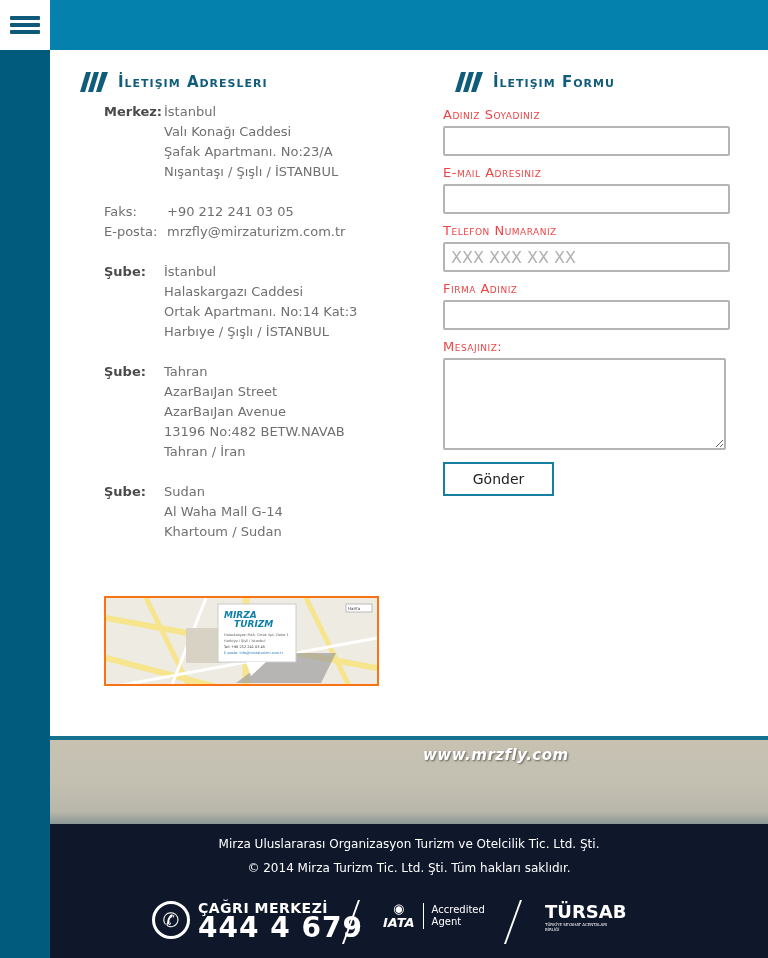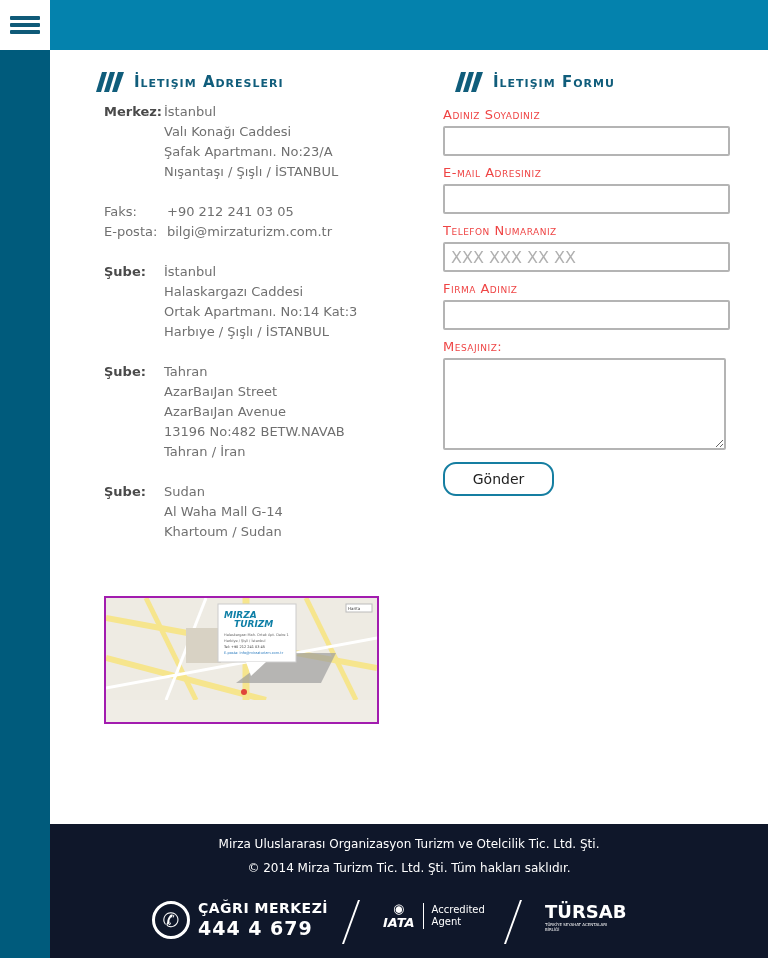--- a/index.html
+++ b/index.html
@@ -19,41 +19,41 @@
   .logo-icon { width: 30px; height: 24px; display: inline-block; }
 
   .addr { position: absolute; left: 54px; top: 52px; width: 300px; color: #707070; font-size: 13px; }
   .addr-block { display: flex; line-height: 20px; margin-bottom: 20px; }
   .addr-label { width: 60px; color: #555; }
   .addr-label.bold { font-weight: bold; color: #4a4a4a; }
   .addr-lines div { white-space: nowrap; }
   .contact-row { display: flex; line-height: 20px; }
   .contact-row .k { width: 63px; }
 
-  .map { position: absolute; left: 54px; top: 546px; width: 275px; height: 128px; border: 2px solid #a21caf; background: #f0ede6; overflow: hidden; }
+  .map { position: absolute; left: 54px; top: 546px; width: 275px; height: 90px; border: 2px solid #f97316; background: #f0ede6; overflow: hidden; }
   .map svg { display: block; }
 
   .form { position: absolute; left: 393px; top: 56px; width: 290px; }
   .f-label { display: block; font-variant: small-caps; color: #ef4444; font-size: 13px; letter-spacing: 0.5px; height: 18px; line-height: 18px; margin-top: 0; }
   .f-input { display: block; width: 287px; height: 30px; border: 2px solid #b4b4b4; border-radius: 2px; background: #fff; margin-top: 2px; margin-bottom: 8px; padding: 0 6px; font-size: 16px; font-family: "DejaVu Sans", sans-serif; color: #333; }
   .f-input::placeholder { color: #b0b0b0; }
   .f-textarea { display: block; width: 283px; height: 92px; border: 2px solid #b4b4b4; border-radius: 2px; margin-top: 2px; resize: both; font-family: "DejaVu Sans", sans-serif; }
-  .send-btn { display: block; margin-top: 12px; width: 111px; height: 34px; border: 2px solid #157ea1; border-radius: 13px; background: #fff; color: #222; font-size: 14px; font-family: "DejaVu Sans", sans-serif; cursor: pointer; }
+  .send-btn { display: block; margin-top: 12px; width: 111px; height: 34px; border: 2px solid #157ea1; border-radius: 0; background: #fff; color: #222; font-size: 14px; font-family: "DejaVu Sans", sans-serif; cursor: pointer; }
 
   
   .banner { position: absolute; left: 50px; top: 736px; width: 718px; height: 88px; border-top: 4px solid #15718e; background: linear-gradient(180deg, #c7c1b1 0%, #c3c0b2 50%, #b9b7aa 85%, #8b9896 100%); }
   .banner-url { position: absolute; left: 373px; top: 6px; color: #ffffff; font-style: italic; font-weight: bold; font-size: 15px; letter-spacing: 0.5px; text-shadow: 1px 1px 2px rgba(0,0,0,0.5); }
 
   
   .footer { position: absolute; left: 50px; top: 824px; width: 718px; height: 149px; background: #0f172a; color: #ffffff; }
   .foot-line { position: absolute; left: 0; width: 100%; text-align: center; font-size: 12px; }
   .callcenter { position: absolute; left: 102px; top: 76px; display: flex; align-items: center; gap: 8px; }
   .phone-circle { width: 38px; height: 38px; border: 3px solid #fff; border-radius: 50%; display: flex; align-items: center; justify-content: center; font-size: 20px; }
   .cc-text .t1 { font-size: 14px; font-weight: bold; letter-spacing: 0.5px; line-height: 16px; }
-  .cc-text .t2 { font-size: 19px; font-weight: bold; line-height: 24px; letter-spacing: 1px; }
+  .cc-text .t2 { font-size: 28px; font-weight: bold; line-height: 24px; letter-spacing: 1px; }
   .slash { position: absolute; top: 76px; width: 2px; height: 44px; background: #fff; transform: skewX(-20deg); }
   .iata { position: absolute; left: 333px; top: 78px; display: flex; align-items: center; gap: 8px; }
   .iata-logo { font-weight: bold; font-style: italic; font-size: 13px; text-align: center; line-height: 14px; }
   .iata-sep { width: 1px; height: 26px; background: #fff; }
   .iata-text { font-size: 10px; line-height: 12px; }
   .tursab { position: absolute; left: 495px; top: 78px; }
   .tursab .tb { font-weight: bold; font-size: 18px; letter-spacing: 0px; line-height: 20px; }
   .tursab .ts { font-size: 4px; line-height: 5px; width: 70px; }
 </style>
 </head>
@@ -63,21 +63,21 @@
   <div class="rail"></div>
   <div class="menu-btn">
     <span></span>
     <span></span>
     <span></span>
   </div>
   <div class="topbar"></div>
 
   <div class="content">
 
-    <div class="section-title" style="left:46px; top:20px;text-align:center;">
+    <div class="section-title" style="left:30px; top:20px;text-align:center;">
       <svg class="logo-icon" viewBox="0 0 30 24">
         <path d="M6 2 L11 2 L5 22 L0 22 Z" fill="#105d7b"></path>
         <path d="M14 2 L19 2 L13 22 L8 22 Z" fill="#105d7b"></path>
         <path d="M22 2 L28 2 L21 22 L16 22 Z" fill="#105d7b"></path>
       </svg>
       <span>İletişim Adresleri</span>
     </div>
 
     <div class="addr">
       <div class="addr-block">
@@ -90,21 +90,21 @@
         </div>
       </div>
 
       <div style="margin-bottom:20px;">
         <div class="contact-row">
           <span class="k">Faks:</span>
           <span>+90 212 241 03 05</span>
         </div>
         <div class="contact-row">
           <span class="k">E-posta:</span>
-          <span>bilgi@mirzaturizm.com.tr</span>
+          <span>mrzfly@mirzaturizm.com.tr</span>
         </div>
       </div>
 
       <div class="addr-block">
         <div class="addr-label bold">Şube:</div>
         <div class="addr-lines">
           <div>İstanbul</div>
           <div>Halaskargazı Caddesi</div>
           <div>Ortak Apartmanı. No:14 Kat:3</div>
           <div>Harbıye / Şışlı / İSTANBUL</div>
@@ -180,20 +180,23 @@
       <label class="f-label">Firma Adınız</label>
       <input class="f-input" type="text" placeholder="" style="">
 
       <label class="f-label">Mesajınız:</label>
       <textarea class="f-textarea" style=""></textarea>
 
       <button class="send-btn" type="button">Gönder</button>
     </form>
   </div>
 
+  <div class="banner">
+    <div class="banner-url">www.mrzfly.com</div>
+  </div>
 
   <div class="footer">
     <div class="foot-line" style="top:13px;">Mirza Uluslararası Organizasyon Turizm ve Otelcilik Tic. Ltd. Şti.</div>
     <div class="foot-line" style="top:37px;">© 2014 Mirza Turizm Tic. Ltd. Şti. Tüm hakları saklıdır.</div>
 
     <div class="callcenter">
       <div class="phone-circle">✆</div>
       <div class="cc-text">
         <div class="t1">ÇAĞRI MERKEZİ</div>
         <div class="t2">444 4 679</div>

